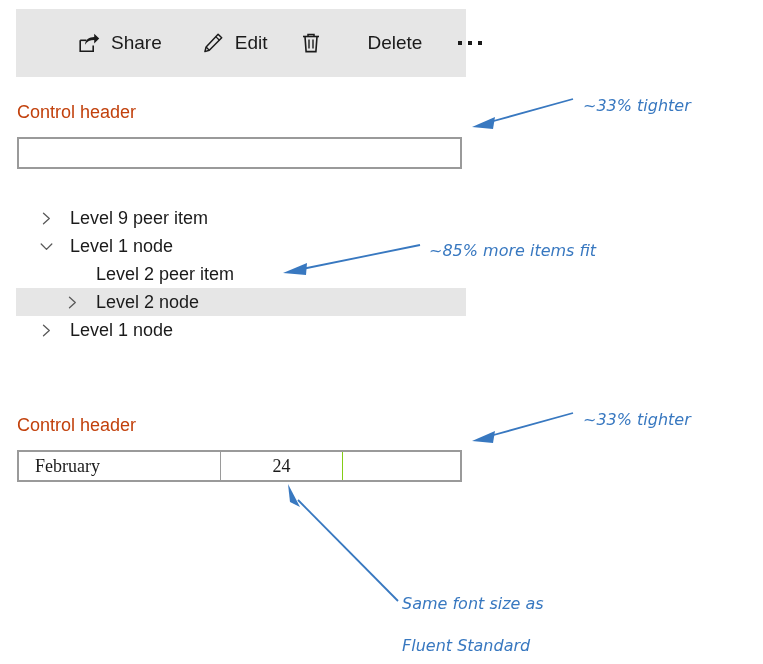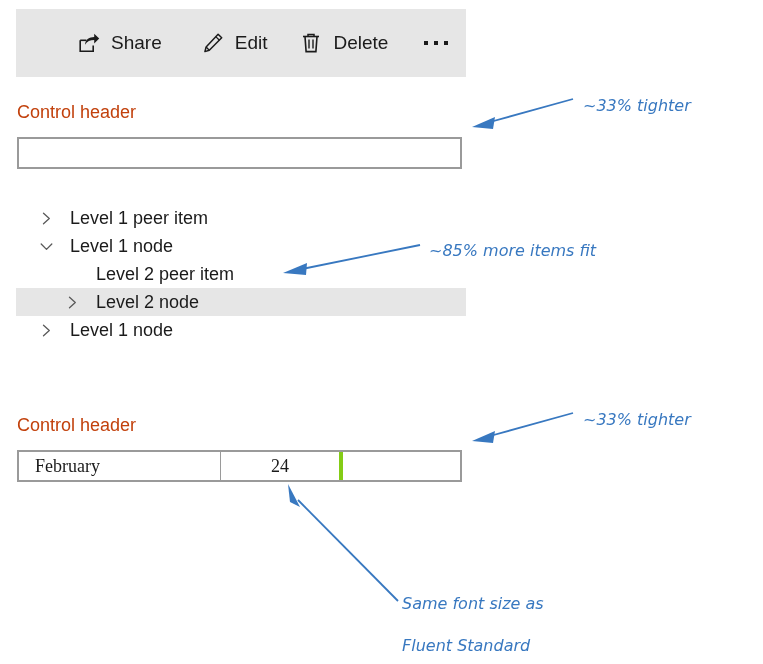--- a/index.html
+++ b/index.html
@@ -48,21 +48,21 @@
   .cmd-item .cmd-ico {
     display: inline-flex;
     align-items: center;
     justify-content: center;
     width: 22px;
     height: 22px;
     margin-right: 11px;
   }
   .cmd-gap-share { margin-right: 40px; }
   .cmd-gap-edit  { margin-right: 33px; }
-  .cmd-gap-delete{ margin-right: 36px; }
+  .cmd-gap-delete{ margin-right: 36px; gap: 34px; }
   .cmd-ellipsis {
     display: flex;
     align-items: center;
     gap: 6px;
   }
   .cmd-ellipsis i {
     display: block;
     width: 4px;
     height: 4px;
     background: #1b1b1b;
@@ -147,21 +147,21 @@
   }
   .dp-month {
     width: 202px;
     padding-left: 16px;
     justify-content: flex-start;
     border-right: 1px solid #9a9a9a;
   }
   .dp-day {
     width: 122px;
     justify-content: center;
-    border-right: 4px solid #84cc16;
+    border-right: 1px solid #84cc16;
   }
   .dp-year {
     flex: 1;
     justify-content: center;
   }
 
   
   .anno {
     position: absolute;
     font-family: "DejaVu Sans", sans-serif;
@@ -243,21 +243,21 @@
   </div>
 
   <div class="tree">
 
     <div class="tree-row lvl1">
       <span class="chev">
         <svg width="13" height="13" viewBox="0 0 13 13" aria-hidden="true">
           <path d="M3.5 1.2 L9.3 6.5 L3.5 11.8" fill="none" stroke="#5a5a5a" stroke-width="1.3" stroke-linecap="round" stroke-linejoin="round"></path>
         </svg>
       </span>
-      <span class="tree-label">Level 1 peer item</span>
+      <span class="tree-label">Level 9 peer item</span>
     </div>
 
     <div class="tree-row lvl1">
       <span class="chev">
         <svg width="13" height="13" viewBox="0 0 13 13" aria-hidden="true">
           <path d="M1.2 4.0 L6.5 9.4 L11.8 4.0" fill="none" stroke="#5a5a5a" stroke-width="1.3" stroke-linecap="round" stroke-linejoin="round"></path>
         </svg>
       </span>
       <span class="tree-label">Level 1 node</span>
     </div>

